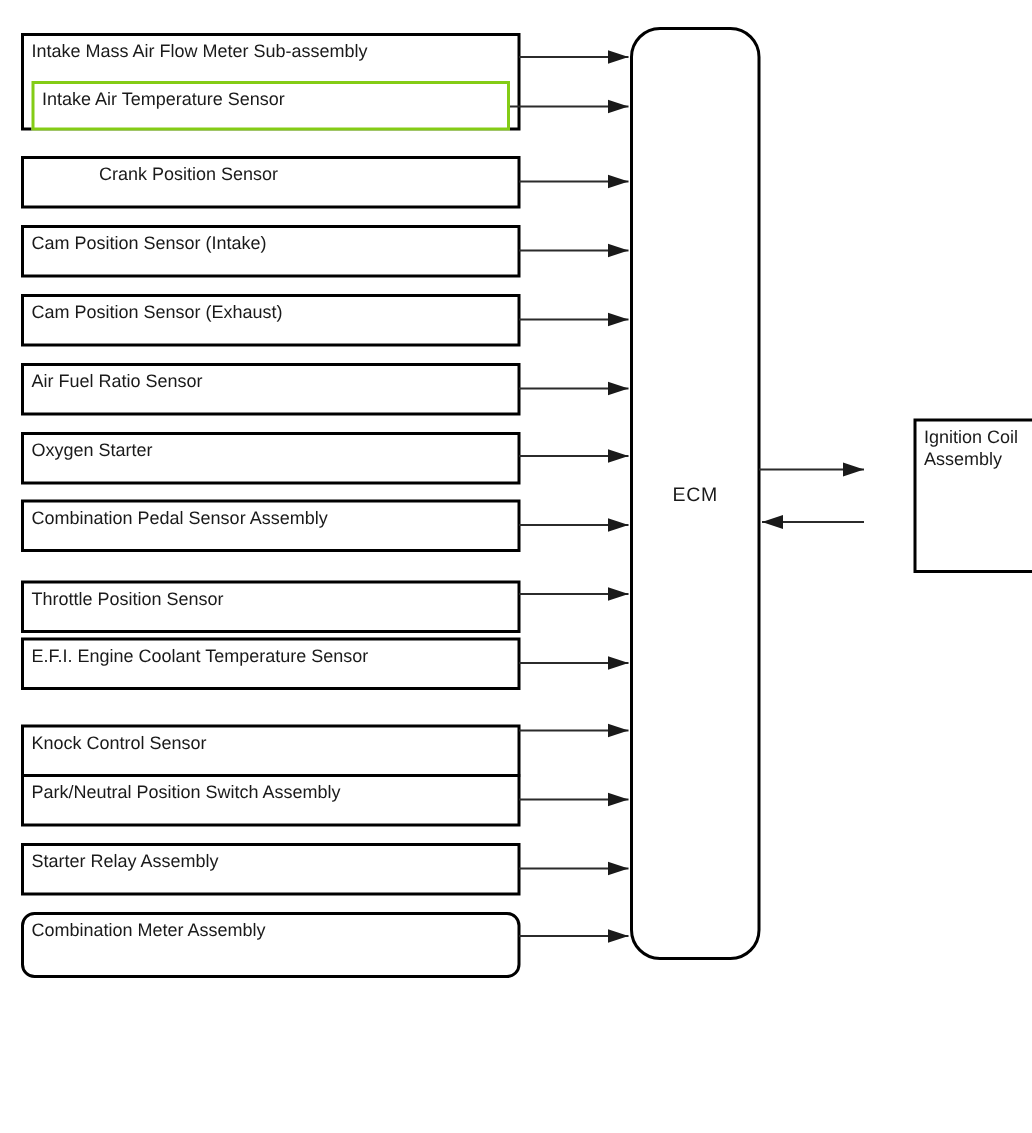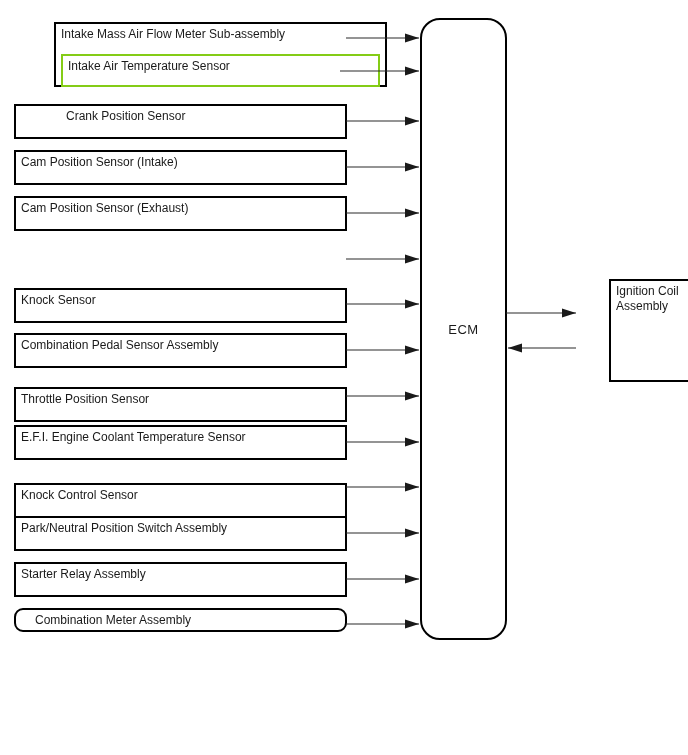--- a/index.html
+++ b/index.html
@@ -84,42 +84,45 @@
   .connector {
     stroke: #2b2b2b;
     stroke-width: 1.2;
   }
 </style>
 </head>
 <body>
 
 <div class="canvas">
 
-  <div class="node left-box" style="top:22px;height:65px;margin-left:40px;">
+  <div class="node left-box" style="top:22px;height:65px;">
     <span class="node-label">Intake Mass Air Flow Meter Sub-assembly</span>
     <div class="nested-box">
       <span class="node-label">Intake Air Temperature Sensor</span>
     </div>
   </div>
 
   <div class="node left-box" style="top:104px;height:35px;padding-left:45px;">
     <span class="node-label">Crank Position Sensor</span>
   </div>
 
   <div class="node left-box" style="top:150px;height:35px;">
     <span class="node-label">Cam Position Sensor (Intake)</span>
   </div>
 
   <div class="node left-box" style="top:196px;height:35px;">
     <span class="node-label">Cam Position Sensor (Exhaust)</span>
   </div>
 
+  <div class="node left-box" style="top:242px;height:35px;">
+    <span class="node-label">Air Fuel Ratio Sensor</span>
+  </div>
 
   <div class="node left-box" style="top:288px;height:35px;">
-    <span class="node-label">Knock Sensor</span>
+    <span class="node-label">Oxygen Starter</span>
   </div>
 
   <div class="node left-box" style="top:333px;height:35px;">
     <span class="node-label">Combination Pedal Sensor Assembly</span>
   </div>
 
   <div class="node left-box" style="top:387px;height:35px;">
     <span class="node-label">Throttle Position Sensor</span>
   </div>
 
@@ -132,21 +135,21 @@
   </div>
 
   <div class="node left-box" style="top:516px;height:35px;">
     <span class="node-label">Park/Neutral Position Switch Assembly</span>
   </div>
 
   <div class="node left-box" style="top:562px;height:35px;">
     <span class="node-label">Starter Relay Assembly</span>
   </div>
 
-  <div class="node left-box rounded-box" style="top:608px;height:24px;padding-left:14px;">
+  <div class="node left-box rounded-box" style="top:608px;height:44px;">
     <span class="node-label">Combination Meter Assembly</span>
   </div>
 
   <div class="node ecm-box">
     <span class="node-label ecm-label">ECM</span>
   </div>
 
   <div class="node ignition-box">
     <span class="node-label ignition-label">Ignition Coil Assembly</span>
   </div>

